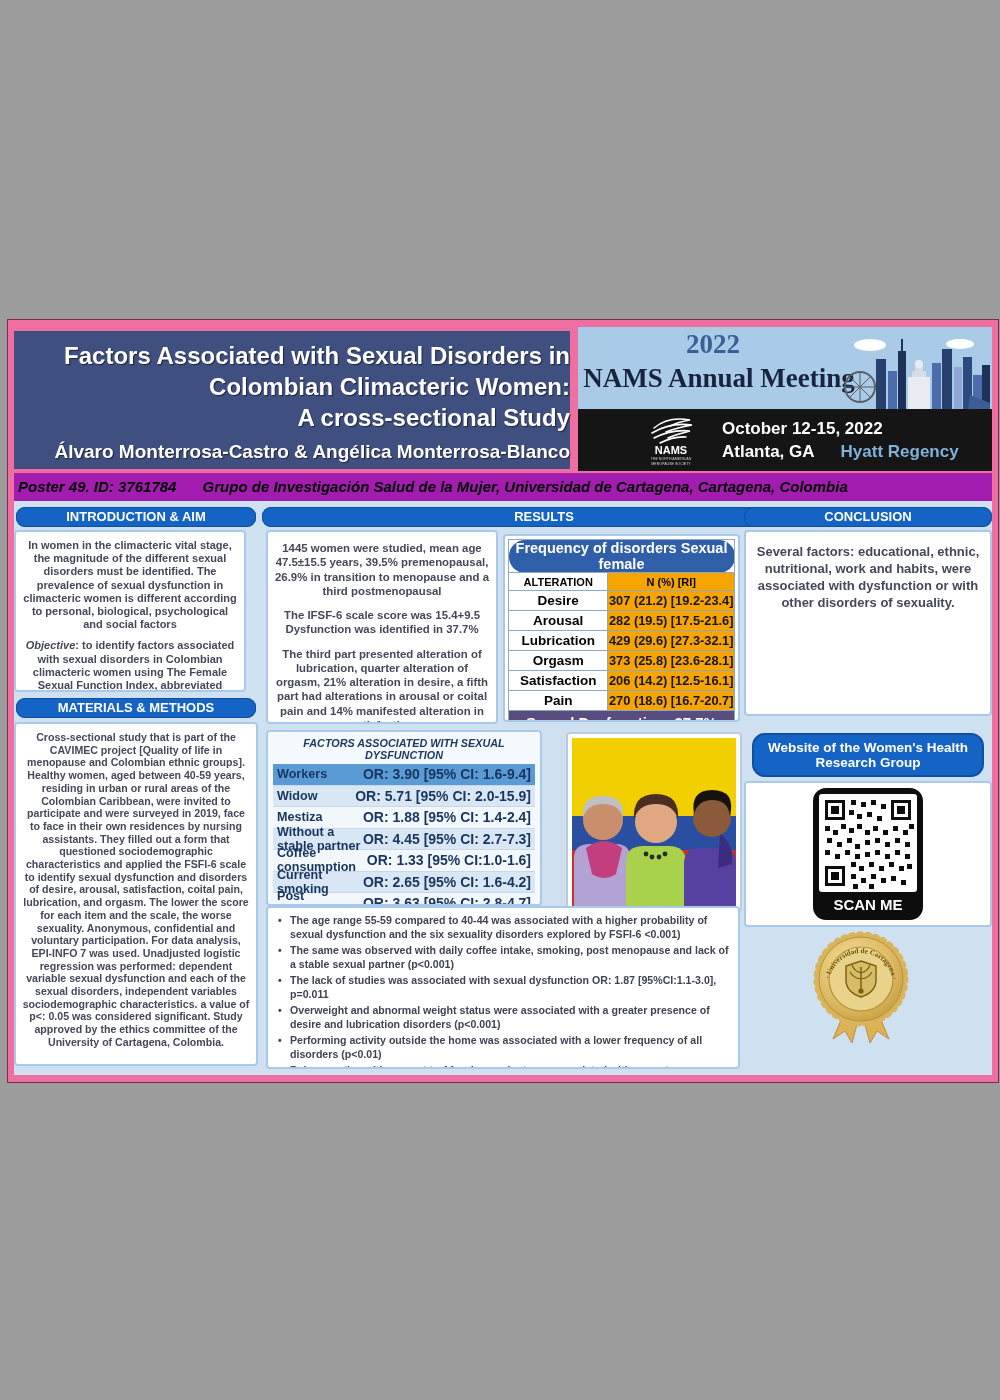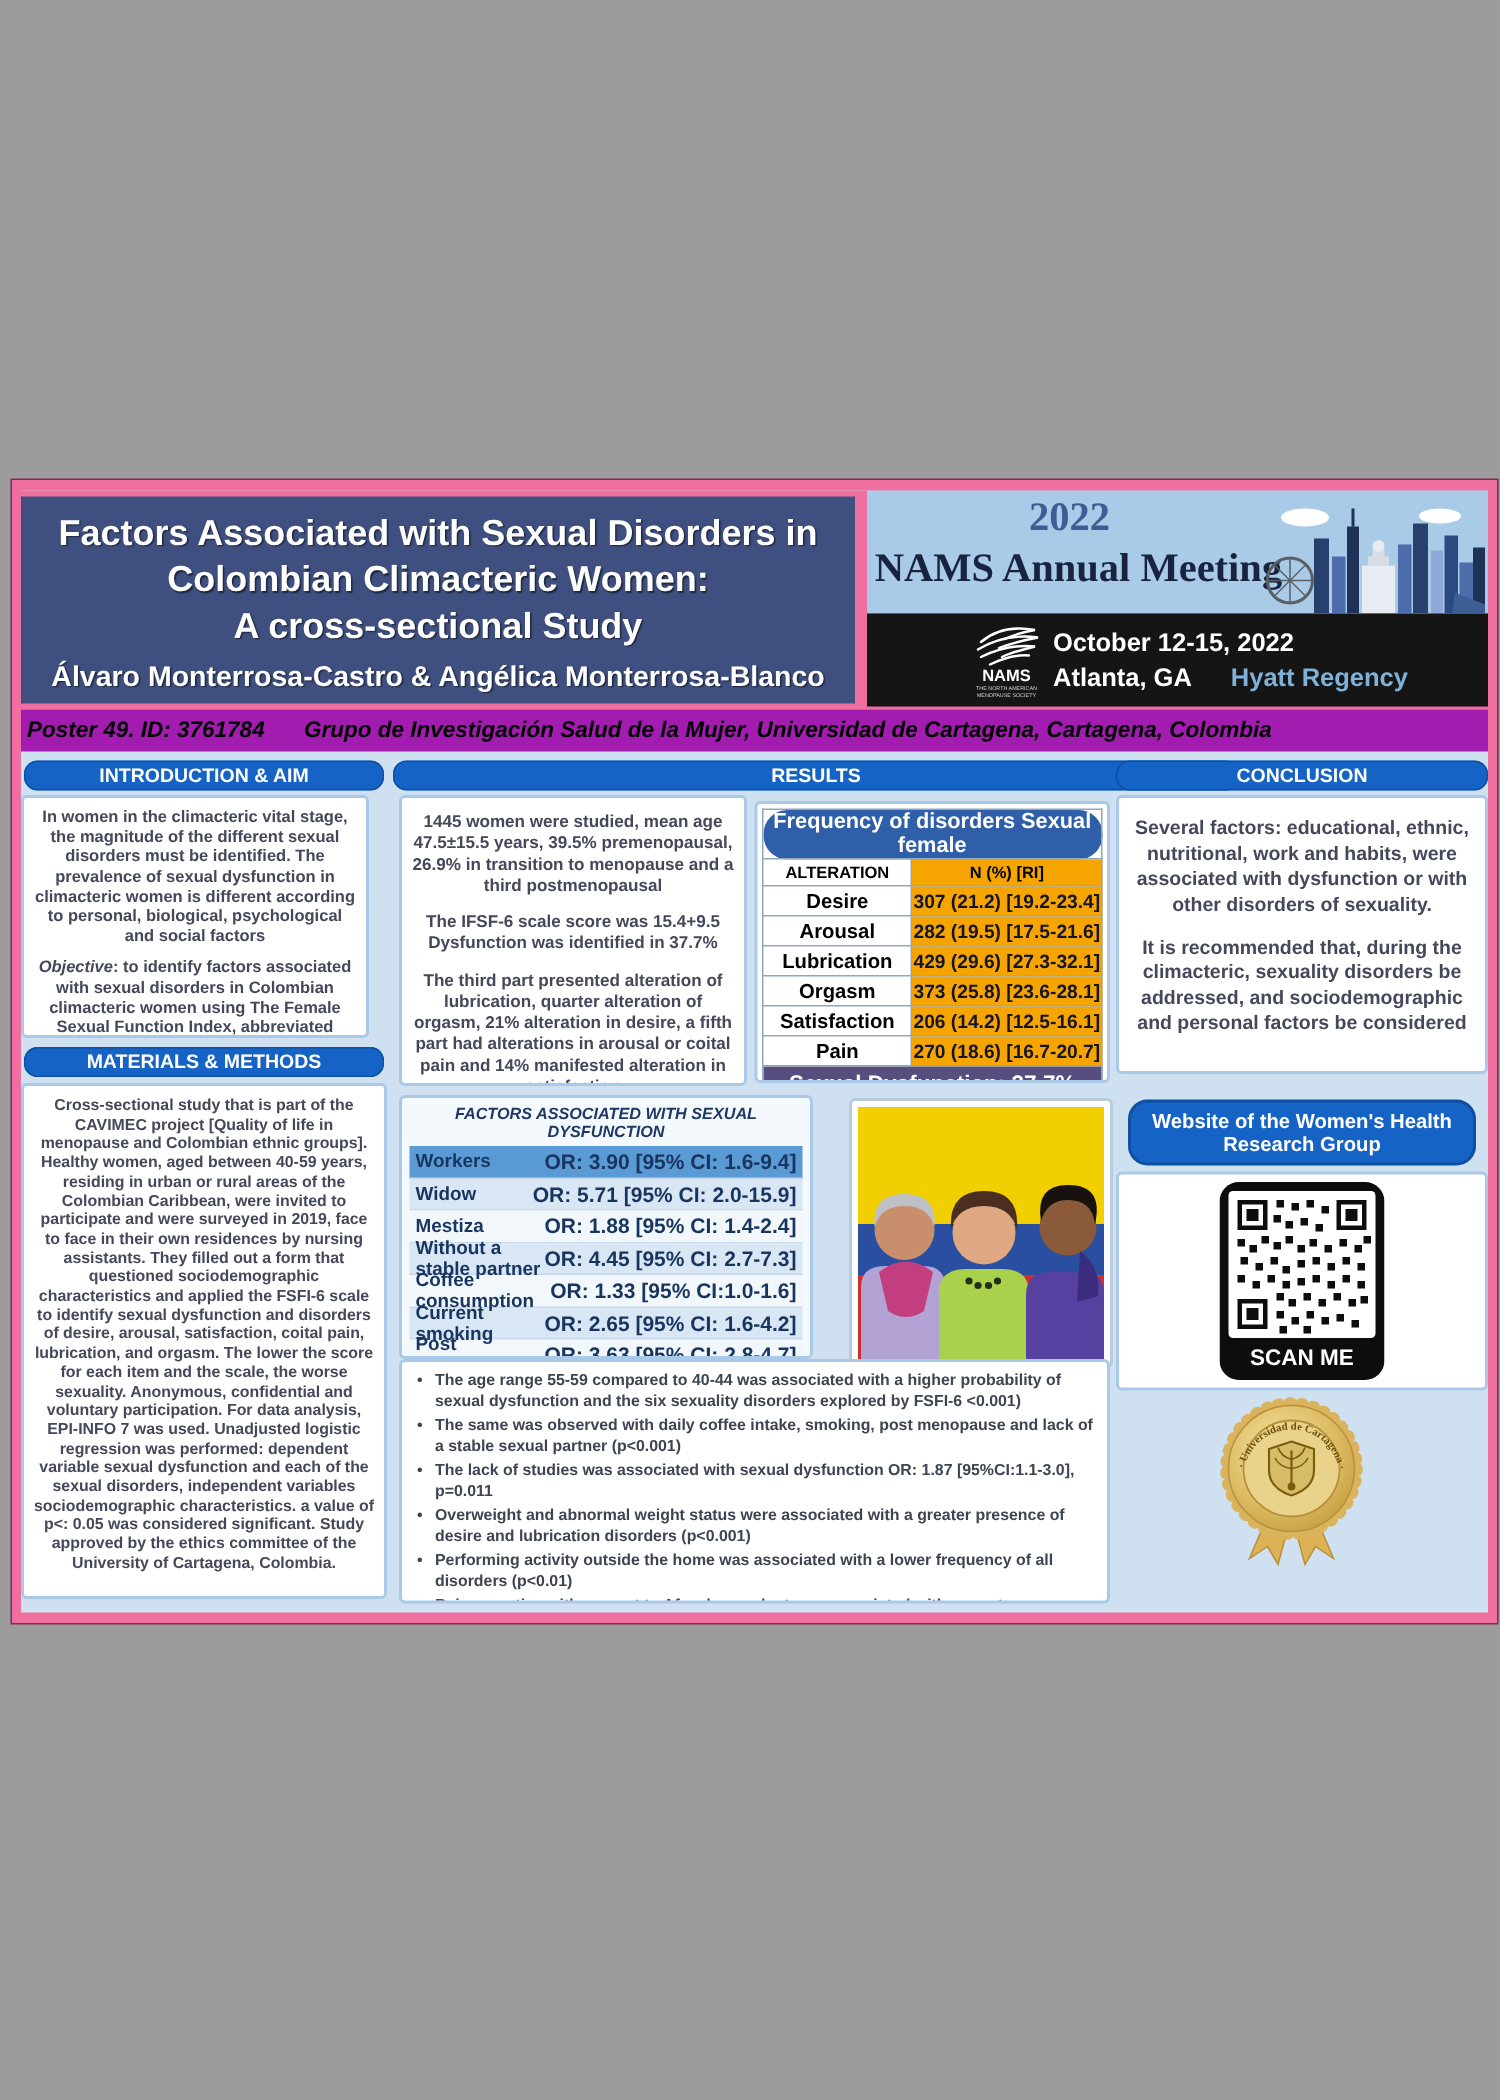--- a/index.html
+++ b/index.html
@@ -1,30 +1,30 @@
 <!DOCTYPE html>
 <html><head>
 <meta charset="utf-8">
 <style>
   html,body{margin:0;padding:0;}
   body{width:1000px;height:1400px;background:#9c9c9c;font-family:"Liberation Sans",sans-serif;position:relative;overflow:hidden;}
   .poster{position:absolute;left:8px;top:320px;width:990px;height:762px;background:#EF6FA0;box-shadow:0 0 0 1px #7a2d52;}
   .inner{position:absolute;left:6px;top:7px;right:6px;bottom:7px;background:#CFE1F0;}
   .header-strip{position:absolute;left:0;top:0;right:0;height:146px;background:#EF6FA0;}
-  .title-block{position:absolute;left:0;top:4px;width:556px;height:138px;background:#3F5080;color:#fff;text-align:center;box-sizing:border-box;padding-top:9px;}
+  .title-block{position:absolute;left:0;top:4px;width:556px;height:138px;background:#3F5080;color:#fff;text-align:right;box-sizing:border-box;padding-top:9px;}
   .title-line{font-size:24px;font-weight:bold;line-height:1.3;text-shadow:1px 1px 1px rgba(0,0,0,.55);}
   .authors{font-size:19px;font-weight:bold;margin-top:7px;text-shadow:1px 1px 1px rgba(0,0,0,.55);}
   .nams-banner{position:absolute;left:564px;top:0;width:414px;height:144px;}
   .sky{position:absolute;left:0;top:0;right:0;height:82px;background:#A9CBE7;overflow:hidden;}
   .nams-year{position:absolute;left:0;top:2px;width:270px;text-align:center;font-family:"Liberation Serif",serif;font-weight:bold;font-size:27px;color:#3C5E95;}
   .nams-meeting{position:absolute;left:0;top:36px;width:282px;text-align:center;font-family:"Liberation Serif",serif;font-weight:bold;font-size:27px;color:#18243F;}
   .skyline{position:absolute;right:0;bottom:0;}
   .blackbar{position:absolute;left:0;top:82px;right:0;height:62px;background:#151515;display:flex;align-items:center;}
   .nams-logo{margin-left:62px;flex:0 0 auto;}
-  .nams-dates{margin-left:0;color:#fff;}
+  .nams-dates{margin-left:20px;color:#fff;}
   .nams-date{font-weight:bold;font-size:17px;}
   .nams-city-row{font-weight:bold;font-size:17px;margin-top:3px;}
   .nams-venue{color:#7FB2D9;margin-left:26px;}
   .poster-bar{position:absolute;left:0;top:146px;right:0;height:28px;background:#a21caf;font-size:15px;font-weight:bold;color:#000;line-height:28px;white-space:nowrap;font-style:italic;}
   .poster-bar .pid{margin-left:4px;}
   .poster-bar .pgroup{margin-left:22px;}
   .col-header{position:absolute;height:20px;background:#1563C5;border-radius:9px;color:#fff;font-weight:bold;font-size:13px;line-height:20px;text-align:center;box-shadow:inset 0 0 0 1px #0d4fa0;}
   #hdr-intro{left:2px;top:180px;width:240px;}
   #hdr-results{left:248px;top:180px;width:564px;}
   #hdr-conclusion{left:730px;top:180px;width:248px;}
@@ -289,21 +289,20 @@
           <li>Overweight and abnormal weight status were associated with a greater presence of desire and lubrication disorders (p&lt;0.001)</li>
 
           <li>Performing activity outside the home was associated with a lower frequency of all disorders (p&lt;0.01)</li>
 
           <li>Being mestizo with respect to Afro-descendant was associated with a greater presence of all sexual disorders (p&lt;0.0001), except orgasmic disorders</li>
         </ul>
     </div>
 
     <div class="panel txt" id="conclusion-panel">
       <p>Several factors: educational, ethnic, nutritional, work and habits, were associated with dysfunction or with other disorders of sexuality.</p>
-      <p>It is recommended that, during the climacteric, sexuality disorders be addressed, and sociodemographic and personal factors be considered</p>
     </div>
 
     <div id="website-btn">Website of the Women's Health Research Group</div>
 
     <div class="panel" id="qr-panel">
       <svg width="110" height="132" viewBox="0 0 110 132">
         <rect x="0" y="0" width="110" height="132" rx="13" fill="#0d0d0d"></rect>
         <rect x="6" y="6" width="98" height="98" rx="3" fill="#ffffff"></rect>
         <g fill="#0d0d0d">
           <rect x="12" y="12" width="20" height="20"></rect>

